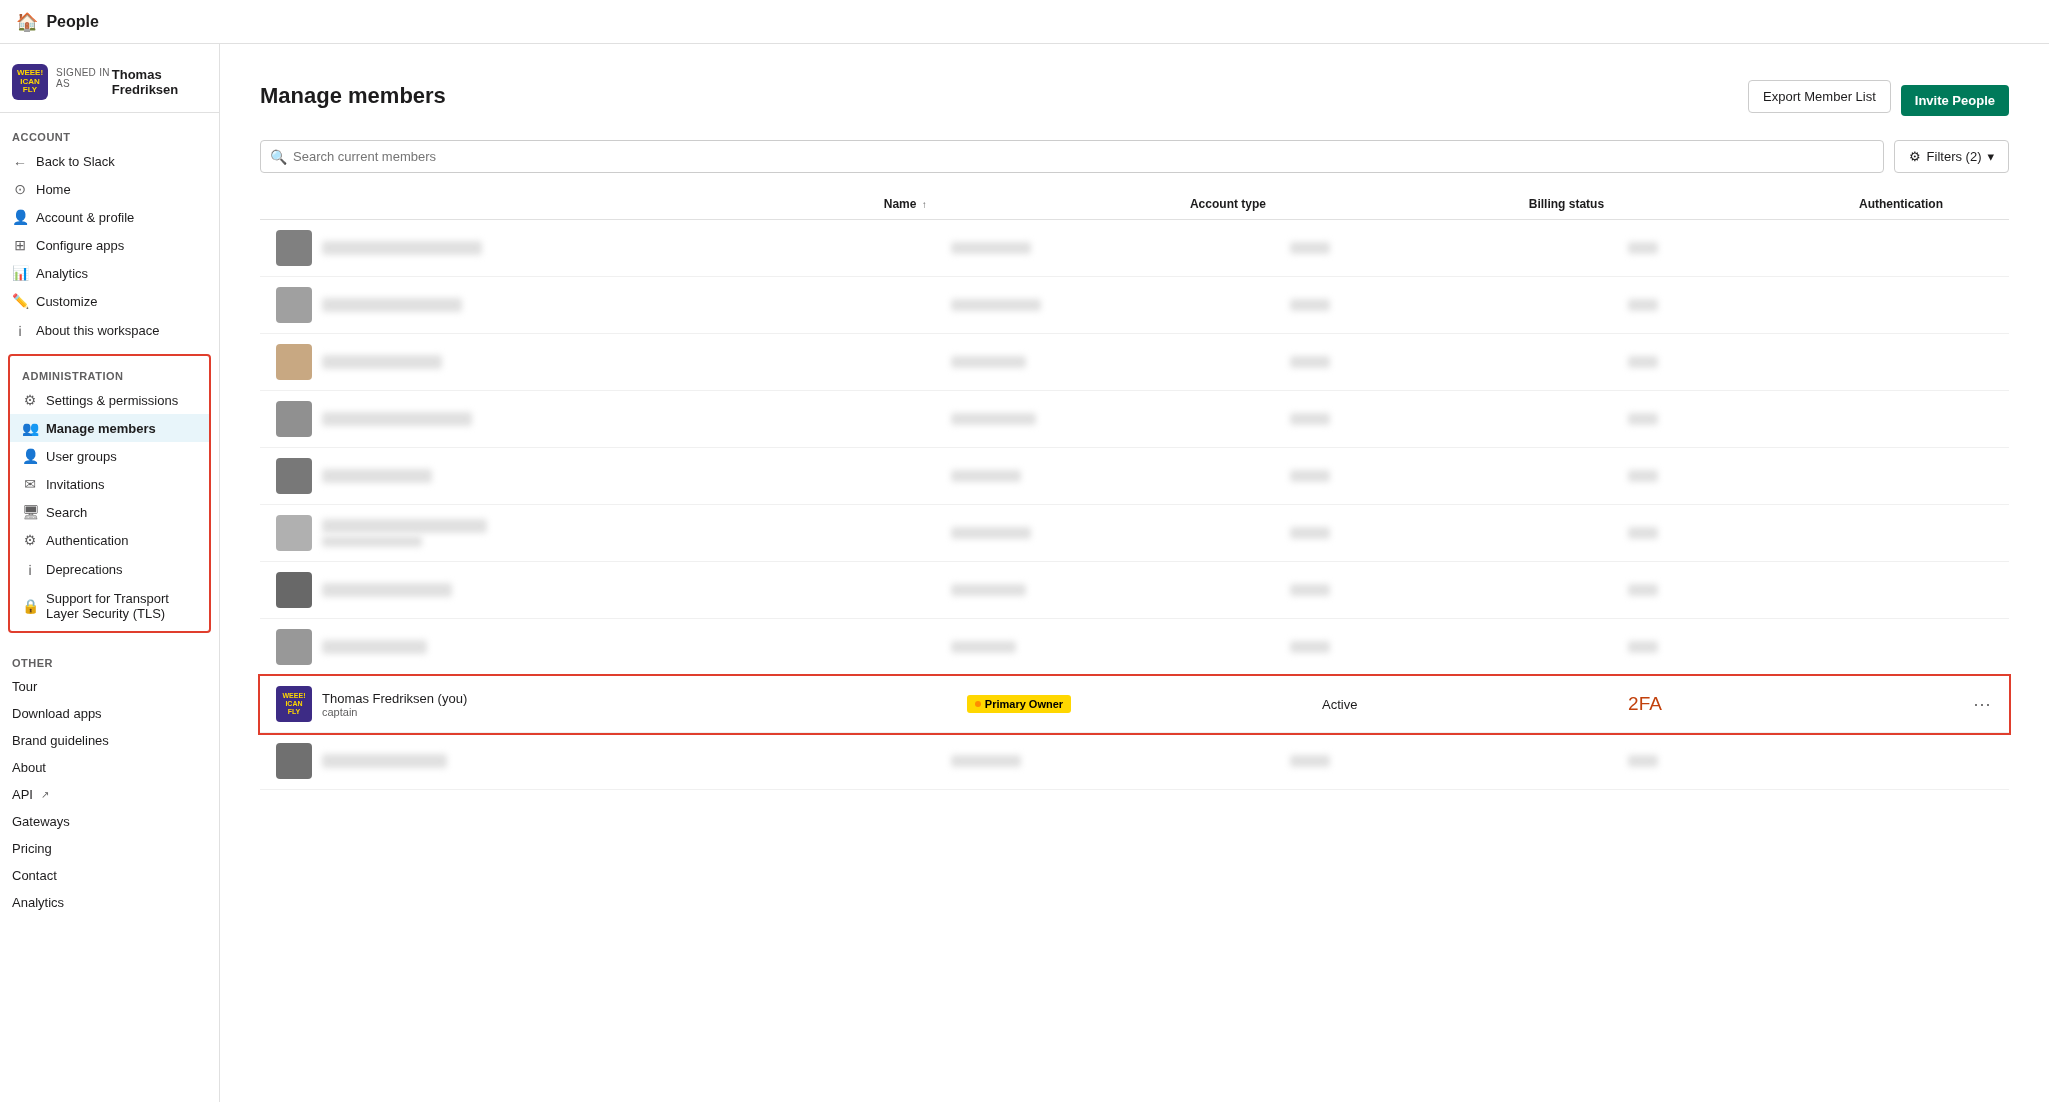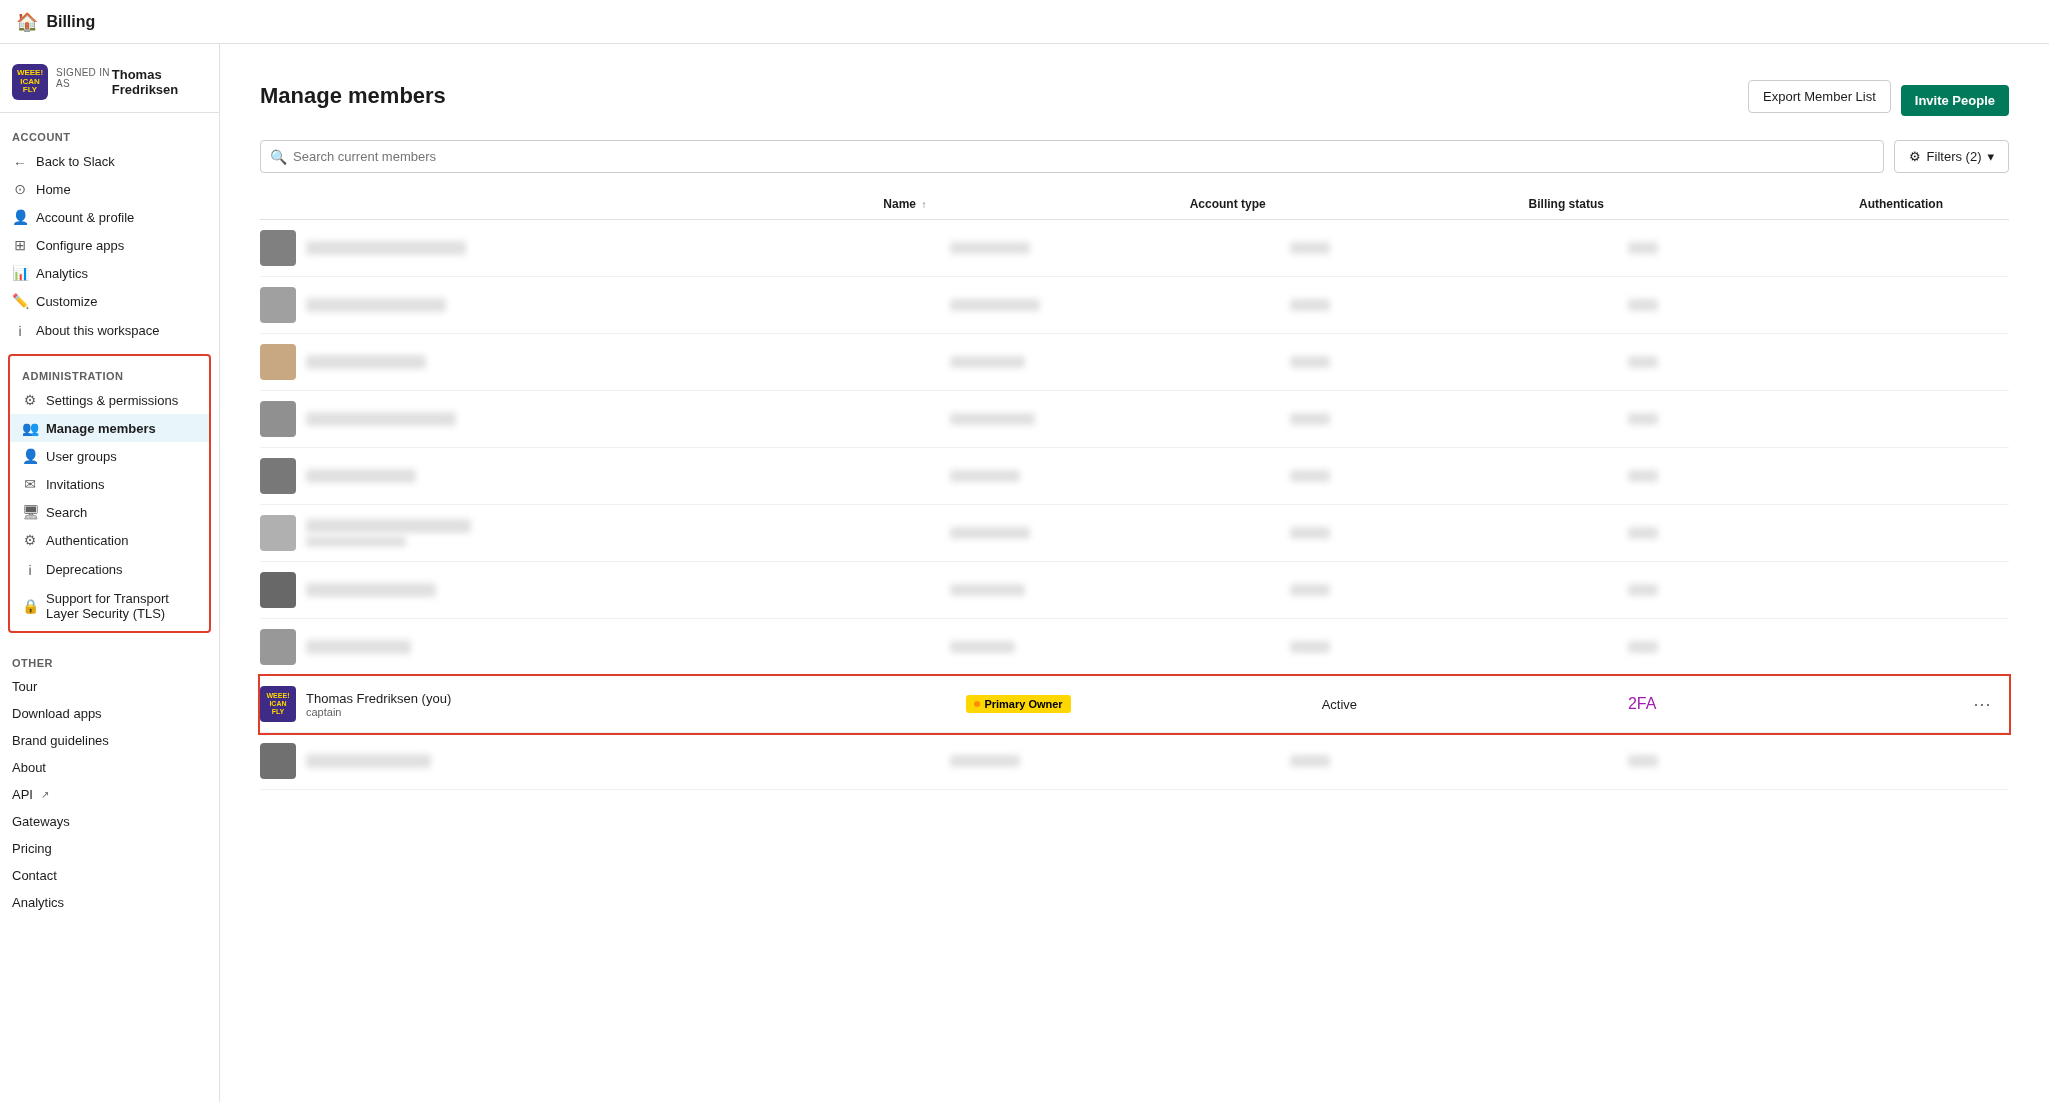--- a/index.html
+++ b/index.html
@@ -206,21 +206,21 @@
 
     .members-table tbody tr {
       border-bottom: 1px solid #f0f0f0;
     }
     .members-table td {
       padding: 10px 12px;
       font-size: 13px;
       color: #1d1c1d;
       vertical-align: middle;
     }
-    .members-table td:first-child { padding-left: 0; }
+    .members-table td:first-child { padding-left: 16px; }
 
     .member-cell {
       display: flex;
       align-items: center;
       gap: 10px;
     }
     .member-avatar {
       width: 36px;
       height: 36px;
       border-radius: 4px;
@@ -258,21 +258,21 @@
     }
     .badge-dot {
       width: 6px;
       height: 6px;
       border-radius: 50%;
       background: #ff8c00;
       display: inline-block;
     }
 
     .status-active { color: #1d1c1d; font-size: 13px; margin-left: 32px; }
-    .auth-2fa { color: #a21caf; font-size: 16px; }
+    .auth-2fa { color: #c2410c; font-size: 19px; }
 
     .more-btn {
       background: none;
       border: none;
       cursor: pointer;
       color: #616061;
       font-size: 18px;
       padding: 2px 6px;
       border-radius: 3px;
     }
@@ -313,21 +313,21 @@
       padding: 16px 12px 4px;
     }
     .ext-icon { font-size: 10px; color: #616061; }
   </style>
 </head>
 <body>
 
 <div class="top-bar">
   <div class="top-bar-logo">
     <span class="home-icon">🏠</span>
-    <span>Billing</span>
+    <span>People</span>
   </div>
 </div>
 
 <div class="main-layout">
 
   <nav class="sidebar">
 
     <div class="workspace-header">
       <div class="workspace-avatar">WEEE!<br>ICAN<br>FLY</div>
       <div class="workspace-info">

